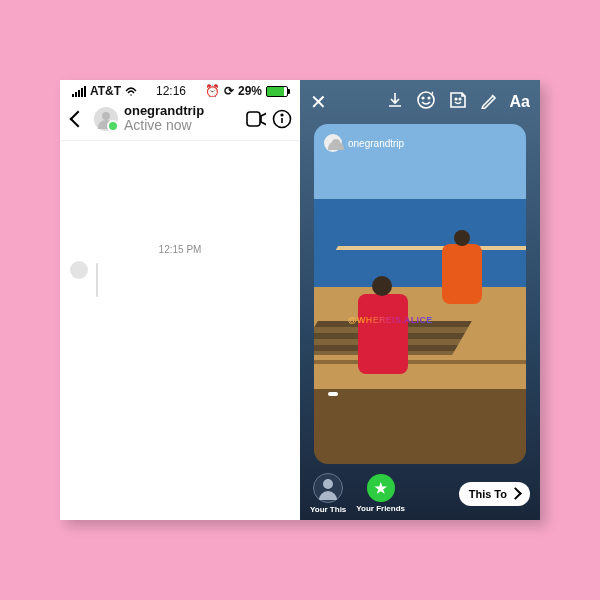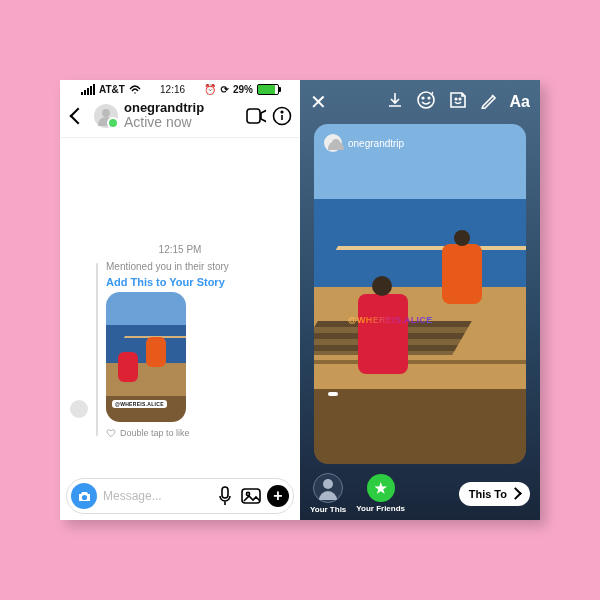--- a/index.html
+++ b/index.html
@@ -1,20 +1,20 @@
 <!DOCTYPE html>
 <html><head>
 <meta charset="utf-8">
 <style>
   html,body{margin:0;padding:0;font-family:-apple-system,Helvetica,Arial,sans-serif}
   body{background:#f7a6c8;width:600px;height:600px;overflow:hidden}
   .stage{position:relative;width:480px;height:440px;margin:80px auto 0;display:flex;box-shadow:6px 6px 12px rgba(0,0,0,.2)}
   .panel{flex:1;position:relative;overflow:hidden}
   .dm{background:#fff;color:#111}
-  .status{display:flex;align-items:center;justify-content:space-between;font-size:10px;font-weight:600;padding:4px 21px 0}
+  .status{display:flex;align-items:center;justify-content:space-between;font-size:12px;font-weight:600;padding:4px 12px 0}
   .status .right{display:flex;align-items:center;gap:4px}
   .sig{display:flex;gap:1px;align-items:flex-end}
   .sig span{width:2px;background:#000}
   .sig span:nth-child(1){height:3px}.sig span:nth-child(2){height:5px}.sig span:nth-child(3){height:7px}.sig span:nth-child(4){height:9px}.sig span:nth-child(5){height:11px}
   .batt{width:20px;height:9px;border:1px solid #000;border-radius:2px;position:relative;background:linear-gradient(to right,#39c639 85%,transparent 85%)}
   .batt::after{content:"";position:absolute;right:-3px;top:2px;width:2px;height:5px;background:#000;border-radius:0 1px 1px 0}
   .dm-head{display:flex;align-items:center;gap:6px;padding:6px 8px;border-bottom:1px solid #f0f0f0}
   .chev{width:10px;height:10px;border-left:2px solid #000;border-bottom:2px solid #000;transform:rotate(45deg)}
   .ava{width:24px;height:24px;border-radius:50%;background:#ddd;position:relative}
   .ava::before{content:"";position:absolute;top:5px;left:8px;width:8px;height:8px;border-radius:50%;background:#bbb}
@@ -133,62 +133,23 @@
             <path d="M10 9 L10 14"></path>
           </svg>
       </div>
     </div>
 
     <div class="thread">
       <div class="ts">12:15 PM</div>
       <div class="msg">
         <div class="ava-sm"></div>
         <div class="gut"></div>
-        <div class="mc">
-          <span class="mention">Mentioned you in their story</span>
-          <span class="addlink">Add This to Your Story</span>
-          <div class="thumb">
-            <div class="rail"></div>
-            <div class="person p1"></div>
-            <div class="person p2"></div>
-            <div class="tag">@WHEREIS.ALICE</div>
-          </div>
-          <div class="dbl">
-            <svg class="heart" viewBox="0 0 20 20">
-                <path d="M10 17 C-4 8 4 -1 10 6 C16 -1 24 8 10 17Z" fill="none" stroke="#8e8e8e" stroke-width="1.4"></path>
-              </svg>
-            <span>Double tap to like</span>
-          </div>
-        </div>
-      </div>
-    </div>
-
-    <div class="composer">
-      <div class="cam">
-        <svg width="15" height="13">
-            <path d="M2 4 h2 l1 -2 h5 l1 2 h2 v7 h-11 z" fill="#fff"></path>
-            <circle cx="7.5" cy="7.5" r="2.6" fill="#3897f0"></circle>
-          </svg>
-      </div>
-      <span class="placeholder">Message...</span>
-      <div class="icn cicn">
-        <svg width="14" height="20">
-            <rect x="4" y="1" width="6" height="11" rx="3"></rect>
-            <path d="M2 10 a5 5 0 0 0 10 0 M7 15 v4"></path>
-          </svg>
-      </div>
-      <div class="icn cicn">
-        <svg width="20" height="16">
-            <rect x="1" y="1" width="18" height="14" rx="3"></rect>
-            <circle cx="7" cy="6" r="1.6"></circle>
-            <path d="M3 13 L8 8 L12 12 L15 9 L19 13"></path>
-          </svg>
-      </div>
-      <div class="plus">+</div>
-    </div>
+      </div>
+    </div>
+
   </div>
 
   <div class="panel story">
     <div class="s-top">
       <div class="close">✕</div>
       <div class="s-tools">
         <div class="wicn">
           <svg width="18" height="18">
               <path d="M9 2 v9 M5 8 l4 4 l4 -4 M3 15 h12"></path>
             </svg>

